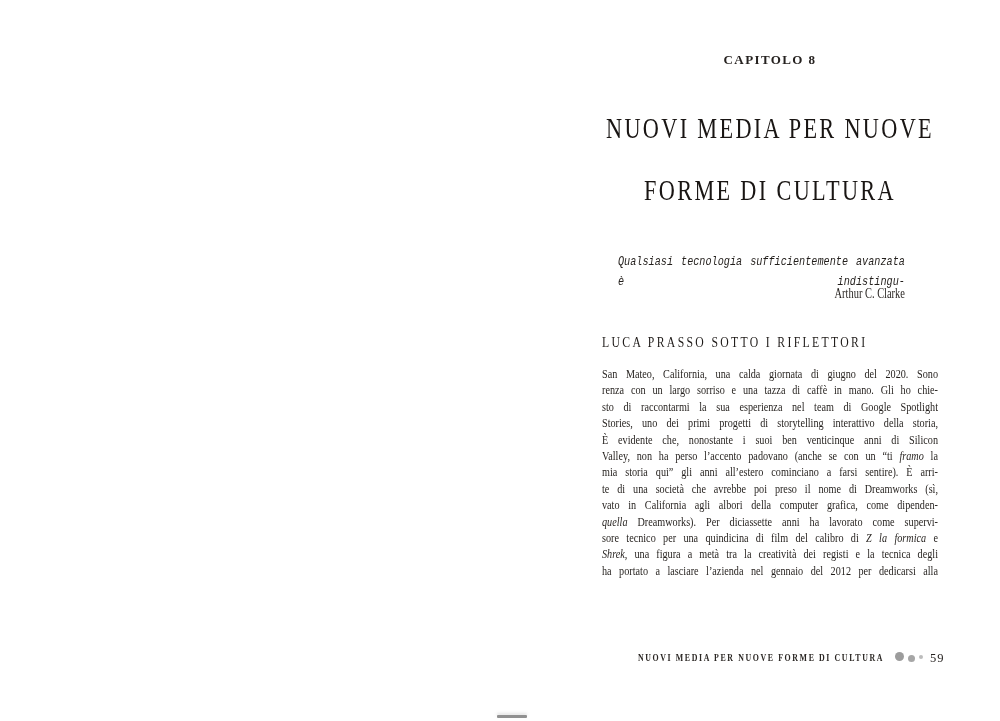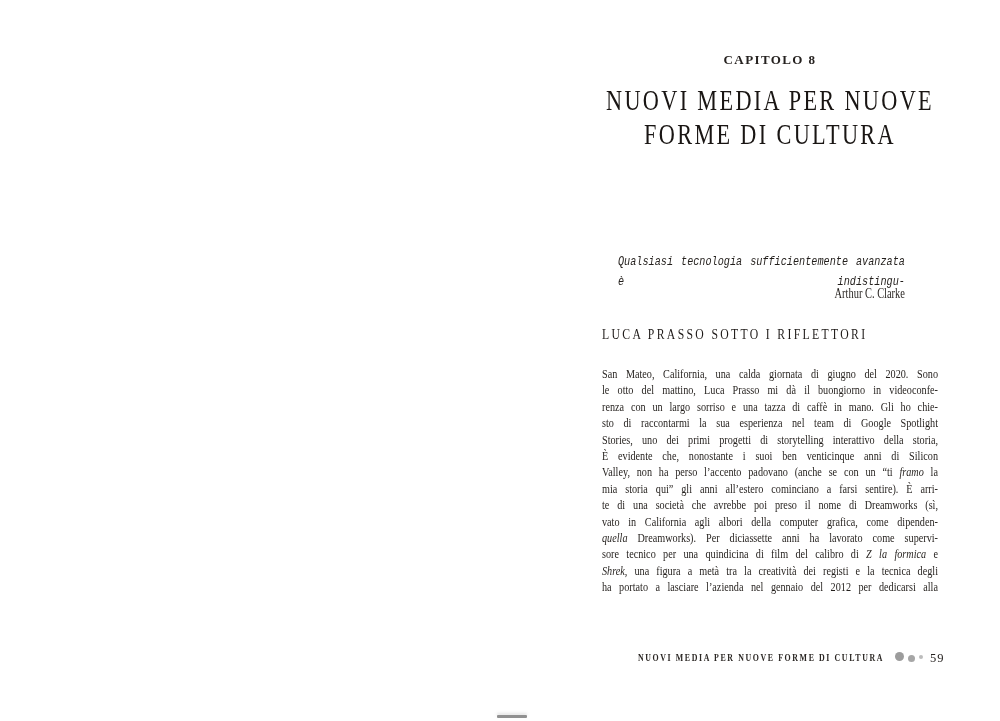--- a/index.html
+++ b/index.html
@@ -16,21 +16,21 @@
 
   
   .chapter-label {
     position:absolute; left:602px; top:52px; width:336px;
     text-align:center; font-size:13px; font-weight:600;
     letter-spacing:1.4px; color:#262220;
   }
 
   
   .chapter-title { position:absolute; left:602px; top:84px; width:336px; }
-  .title-line { height:34px; }
+  .title-line { height:34px;margin-top:28px; }
   .title-line .in {
     width:430px; margin-left:-47px;
     transform:scaleX(0.781); transform-origin:50% 0;
     text-align:center; font-size:28.5px; line-height:34px;
     letter-spacing:3px; color:#191513; white-space:nowrap;
   }
 
   
   .epigraph { position:absolute; left:618px; top:252px; width:287px; }
   .epi-line { height:20px; overflow:visible;font-family:Liberation Mono, monospace; }
@@ -40,21 +40,21 @@
     text-align:justify; text-align-last:justify;
   }
   .epi-line.noj .in { text-align-last:left; }
   .epi-attr { height:20px; margin-top:12px; }
   .epi-attr .in {
     width:380px; transform:scaleX(0.755); transform-origin:0 0;
     font-size:13.8px; line-height:20px; text-align:right;
   }
 
   
-  .section-heading { position:absolute; left:602px; top:324px; width:336px; height:20px; }
+  .section-heading { position:absolute; left:602px; top:332px; width:336px; height:20px; }
   .section-heading .in {
     width:445px; transform:scaleX(0.755); transform-origin:0 0;
     font-size:15.5px; line-height:20px; letter-spacing:3.1px;
     color:#1e1a18; white-space:nowrap;
   }
 
   
   .body-text { position:absolute; left:602px; top:366px; width:336px; }
   .bline { height:16.4px; overflow:visible; }
   .bline .bline-in, .bline-in {
@@ -115,23 +115,20 @@
   <div class="section-heading">
     <div class="in sq">LUCA PRASSO SOTTO I RIFLETTORI</div>
   </div>
 
   <div class="body-text">
     <div>
         <div class="bline">
           <div class="bline-in sq"><span>San Mateo, California, una calda giornata di giugno del 2020. Sono</span></div>
         </div>
         <div class="bline">
-          <div class="bline-in sq"><span>le otto del mattino, Luca Prasso mi dà il buongiorno in videoconfe-</span></div>
-        </div>
-        <div class="bline">
           <div class="bline-in sq"><span>renza con un largo sorriso e una tazza di caffè in mano. Gli ho chie-</span></div>
         </div>
         <div class="bline">
           <div class="bline-in sq"><span>sto di raccontarmi la sua esperienza nel team di Google Spotlight</span></div>
         </div>
         <div class="bline">
           <div class="bline-in sq"><span>Stories, uno dei primi progetti di storytelling interattivo della storia,</span></div>
         </div>
       </div>
     <div>

